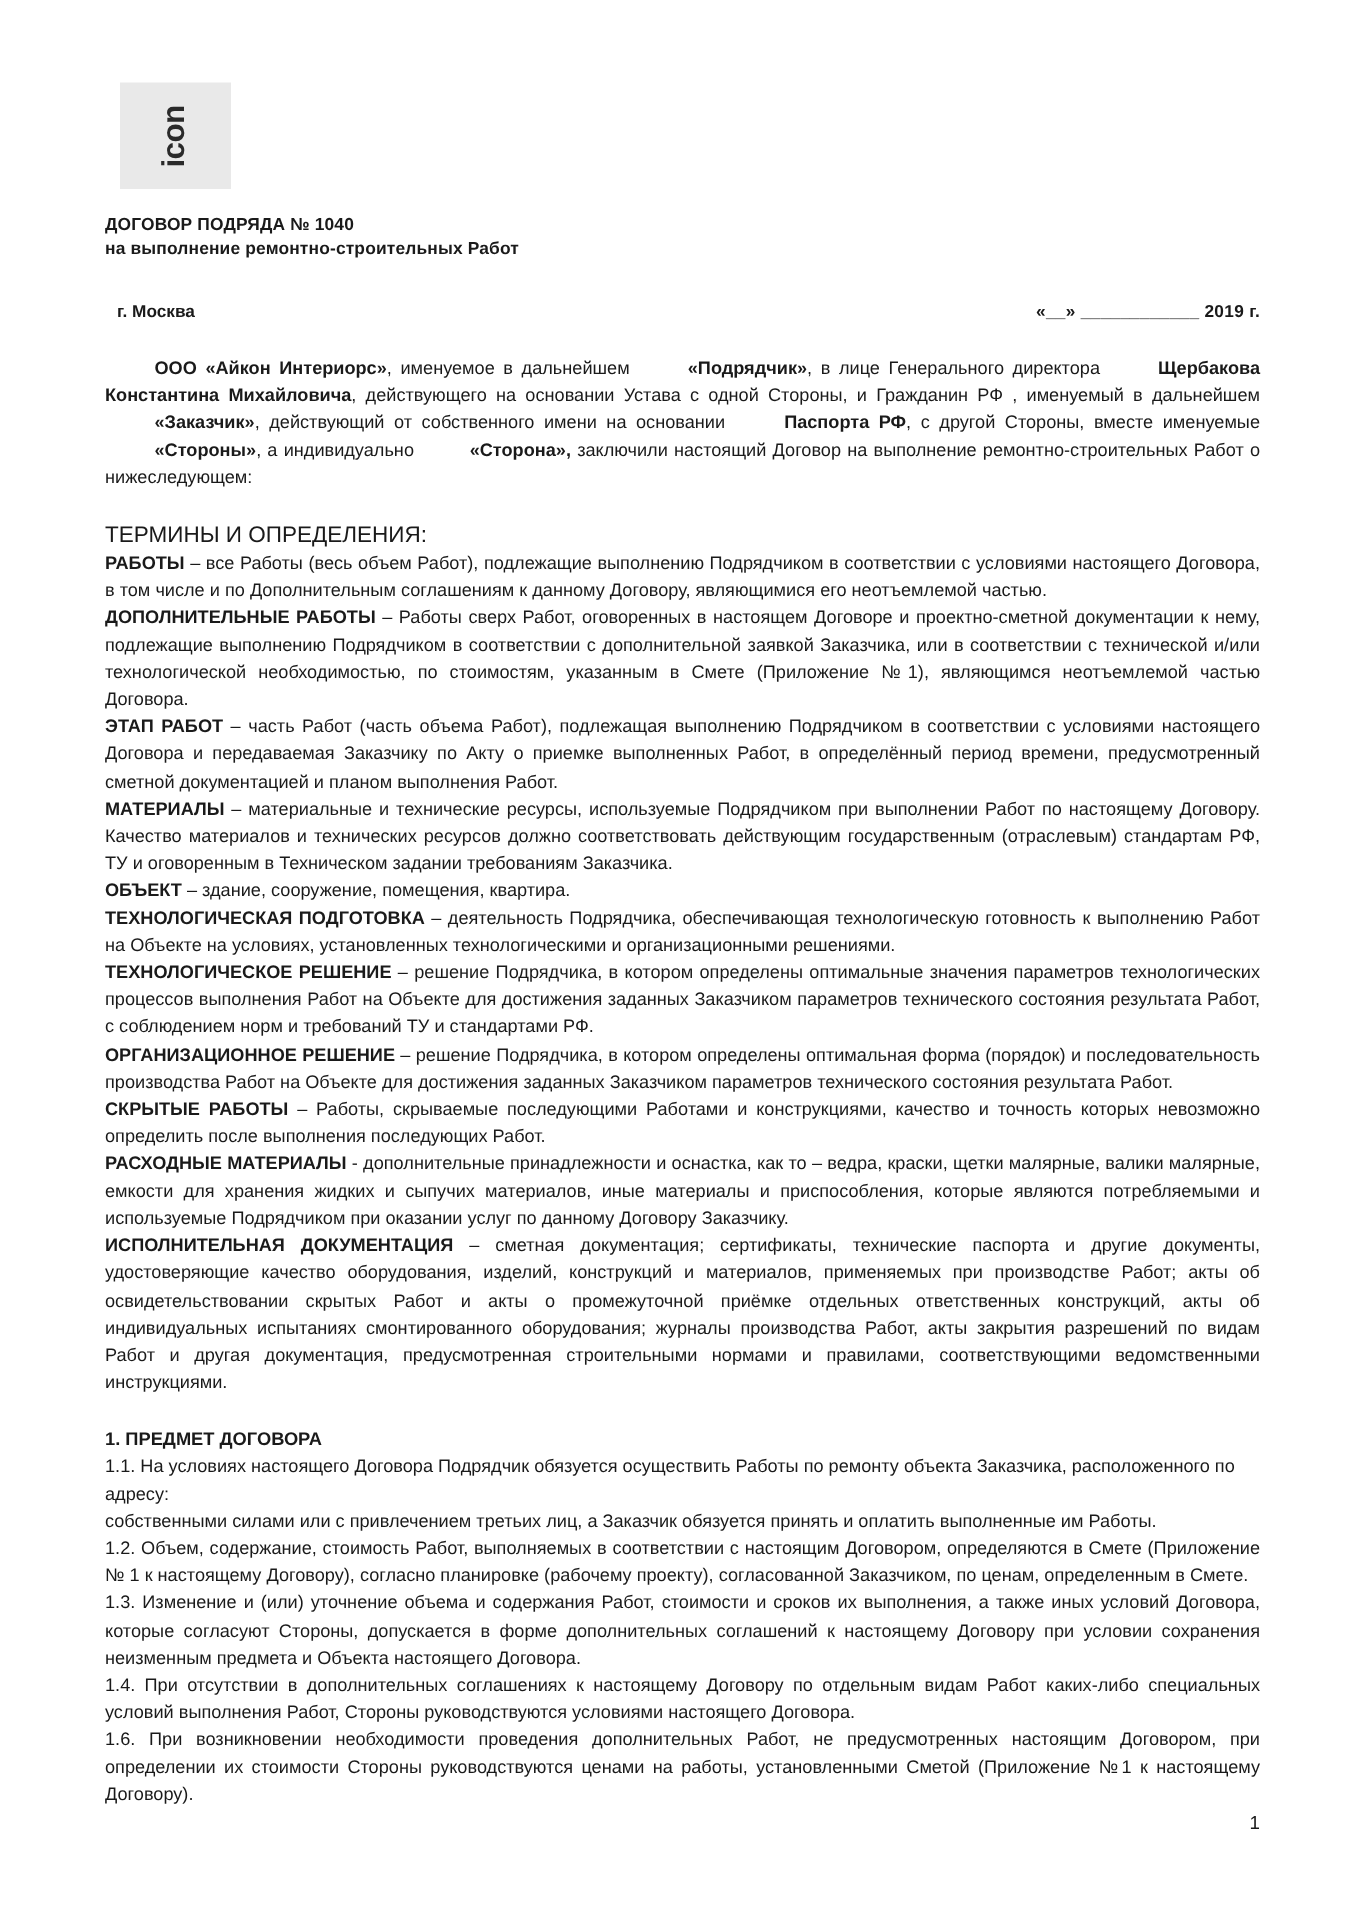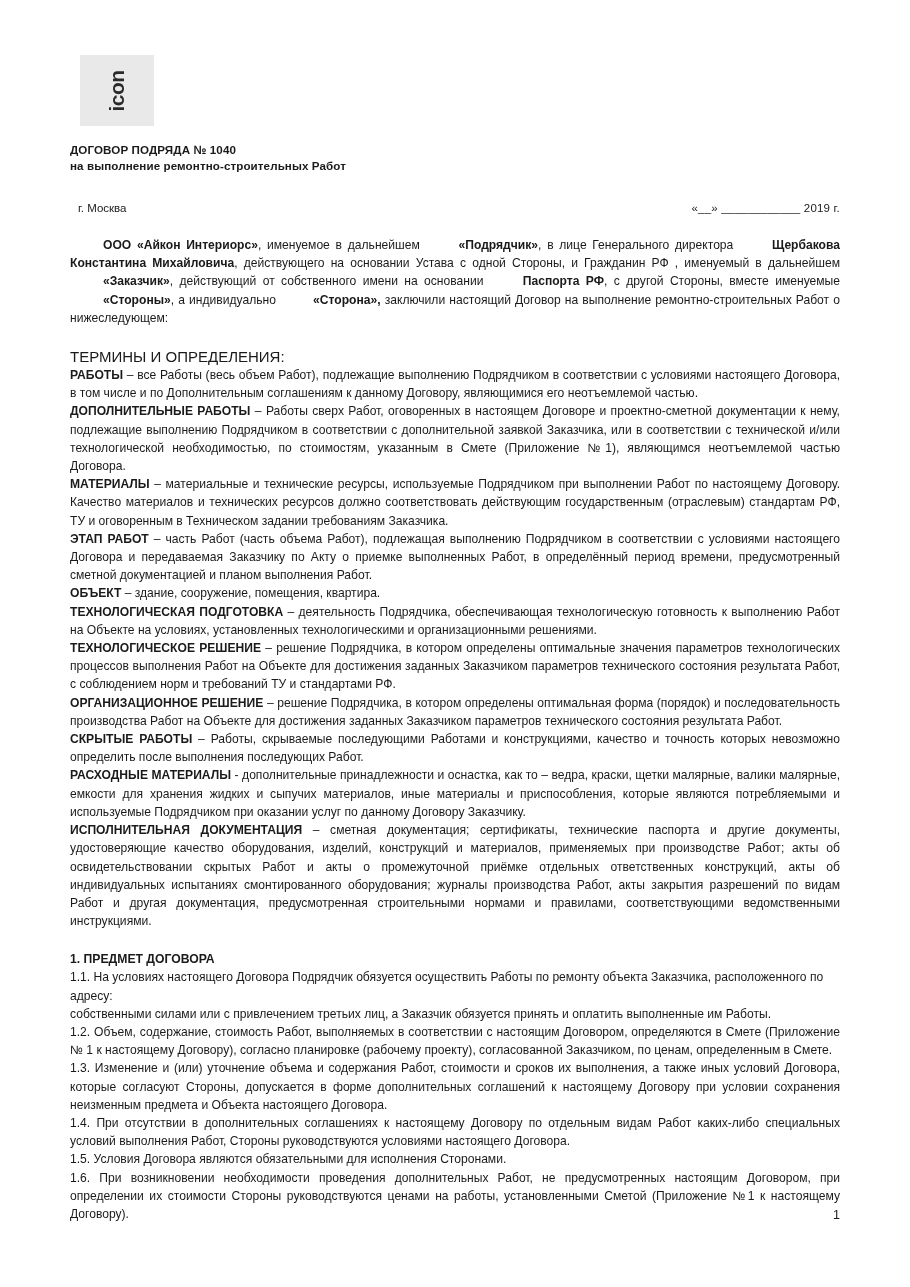--- a/index.html
+++ b/index.html
@@ -54,21 +54,21 @@
   }
   .doc-title .l1 { display: block; }
   .doc-title .l2 { display: block; }
   
   .placedate {
     display: flex;
     justify-content: space-between;
     align-items: baseline;
     margin-top: 28px;
     font-size: 11.5px;
-    font-weight: normal;
+    font-weight: bold;
   }
   .place { padding-left: 8px; }
   .date { letter-spacing: 0.2px; }
   
   .para {
     font-size: 12.1px;
     line-height: 18.2px;
     text-align: justify;
     margin: 0;
   }
@@ -145,24 +145,24 @@
     <p class="terms-head">ТЕРМИНЫ И ОПРЕДЕЛЕНИЯ:</p>
 
     <div>
       <p class="term">
         <span class="term-name-reg">РАБОТЫ</span><span> – все Работы (весь объем Работ), подлежащие выполнению Подрядчиком в соответствии с условиями настоящего Договора, в том числе и по Дополнительным соглашениям к данному Договору, являющимися его неотъемлемой частью.</span>
       </p>
       <p class="term">
         <span class="term-name-reg">ДОПОЛНИТЕЛЬНЫЕ РАБОТЫ</span><span> – Работы сверх Работ, оговоренных в настоящем Договоре и проектно-сметной документации к нему, подлежащие выполнению Подрядчиком в соответствии с дополнительной заявкой Заказчика, или в соответствии с технической и/или технологической необходимостью, по стоимостям, указанным в Смете (Приложение №1), являющимся неотъемлемой частью Договора.</span>
       </p>
       <p class="term">
+        <span class="term-name-reg">ЭТАП РАБОТ</span><span> – часть Работ (часть объема Работ), подлежащая выполнению Подрядчиком в соответствии с условиями настоящего Договора и передаваемая Заказчику по Акту о приемке выполненных Работ, в определённый период времени, предусмотренный сметной документацией и планом выполнения Работ.</span>
+      </p>
+      <p class="term">
         <span class="term-name">МАТЕРИАЛЫ</span><span> – материальные и технические ресурсы, используемые Подрядчиком при выполнении Работ по настоящему Договору. Качество материалов и технических ресурсов должно соответствовать действующим государственным (отраслевым) стандартам РФ, ТУ и оговоренным в Техническом задании требованиям Заказчика.</span>
-      </p>
-      <p class="term">
-        <span class="term-name-reg">ЭТАП РАБОТ</span><span> – часть Работ (часть объема Работ), подлежащая выполнению Подрядчиком в соответствии с условиями настоящего Договора и передаваемая Заказчику по Акту о приемке выполненных Работ, в определённый период времени, предусмотренный сметной документацией и планом выполнения Работ.</span>
       </p>
       <p class="term">
         <span class="term-name">ОБЪЕКТ</span><span> – здание, сооружение, помещения, квартира.</span>
       </p>
       <p class="term">
         <span class="term-name">ТЕХНОЛОГИЧЕСКАЯ ПОДГОТОВКА</span><span> – деятельность Подрядчика, обеспечивающая технологическую готовность к выполнению Работ на Объекте на условиях, установленных технологическими и организационными решениями.</span>
       </p>
       <p class="term">
         <span class="term-name">ТЕХНОЛОГИЧЕСКОЕ РЕШЕНИЕ</span><span> – решение Подрядчика, в котором определены оптимальные значения параметров технологических процессов выполнения Работ на Объекте для достижения заданных Заказчиком параметров технического состояния результата Работ, с соблюдением норм и требований ТУ и стандартами РФ.</span>
       </p>
@@ -183,21 +183,20 @@
     <div class="section-gap"></div>
 
     <p class="sec-head">1. ПРЕДМЕТ ДОГОВОРА</p>
 
     <div>
       <p class="clause clause-left">1.1. На условиях настоящего Договора Подрядчик обязуется осуществить Работы по ремонту объекта Заказчика, расположенного по адресу:</p>
       <p class="clause clause-left"> собственными силами или с привлечением третьих лиц, а Заказчик обязуется принять и оплатить выполненные им Работы.</p>
       <p class="clause">1.2. Объем, содержание, стоимость Работ, выполняемых в соответствии с настоящим Договором, определяются в Смете (Приложение № 1 к настоящему Договору), согласно планировке (рабочему проекту), согласованной Заказчиком, по ценам, определенным в Смете.</p>
       <p class="clause">1.3. Изменение и (или) уточнение объема и содержания Работ, стоимости и сроков их выполнения, а также иных условий Договора, которые согласуют Стороны, допускается в форме дополнительных соглашений к настоящему Договору при условии сохранения неизменным предмета и Объекта настоящего Договора.</p>
       <p class="clause">1.4. При отсутствии в дополнительных соглашениях к настоящему Договору по отдельным видам Работ каких-либо специальных условий выполнения Работ, Стороны руководствуются условиями настоящего Договора.</p>
-      <p class="clause clause-left">1.5. Условия Договора являются обязательными для исполнения Сторонами.</p>
       <p class="clause">1.6. При возникновении необходимости проведения дополнительных Работ, не предусмотренных настоящим Договором, при определении их стоимости Стороны руководствуются ценами на работы, установленными Сметой (Приложение №1 к настоящему Договору).</p>
     </div>
 
   </div>
 
   <div class="page-number">1</div>
 
 </div>
 
 </body></html>

